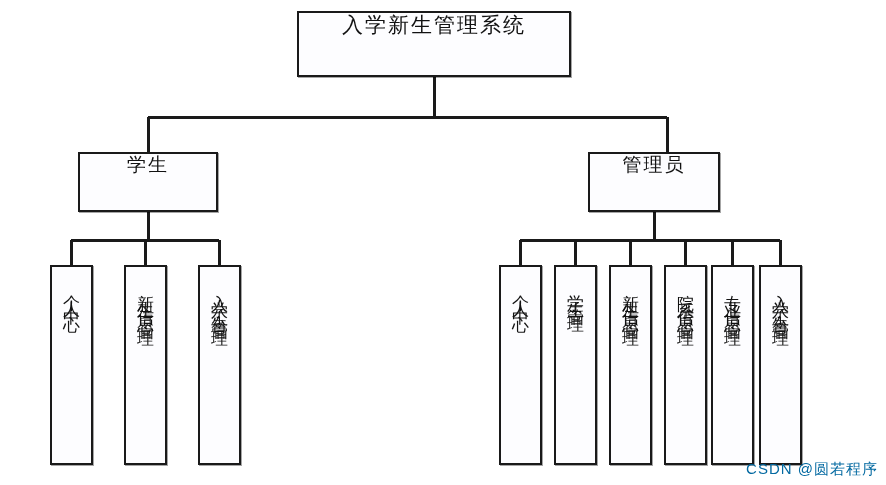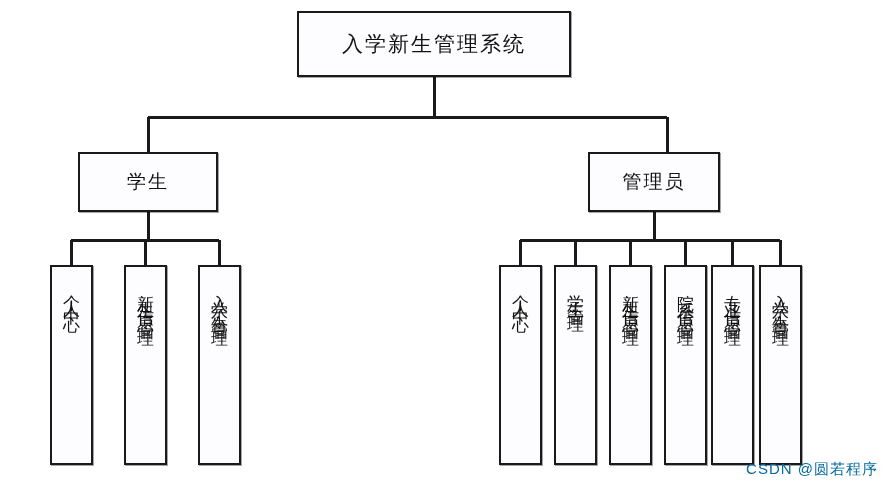--- a/index.html
+++ b/index.html
@@ -22,21 +22,20 @@
     width: 886px;
     height: 485px;
     pointer-events: none;
   }
   .node {
     position: absolute;
     box-sizing: border-box;
     border: 2px solid #1a1a1a;
     background: #fdfdff;
     display: flex;
-    align-items: center;
     justify-content: center;
     box-shadow: 1px 1px 0 rgba(0,0,0,0.35);
   }
   .node .label {
     color: #121212;
     letter-spacing: 1px;
     line-height: 1.18;
     text-align: center;
     white-space: pre;
   }

